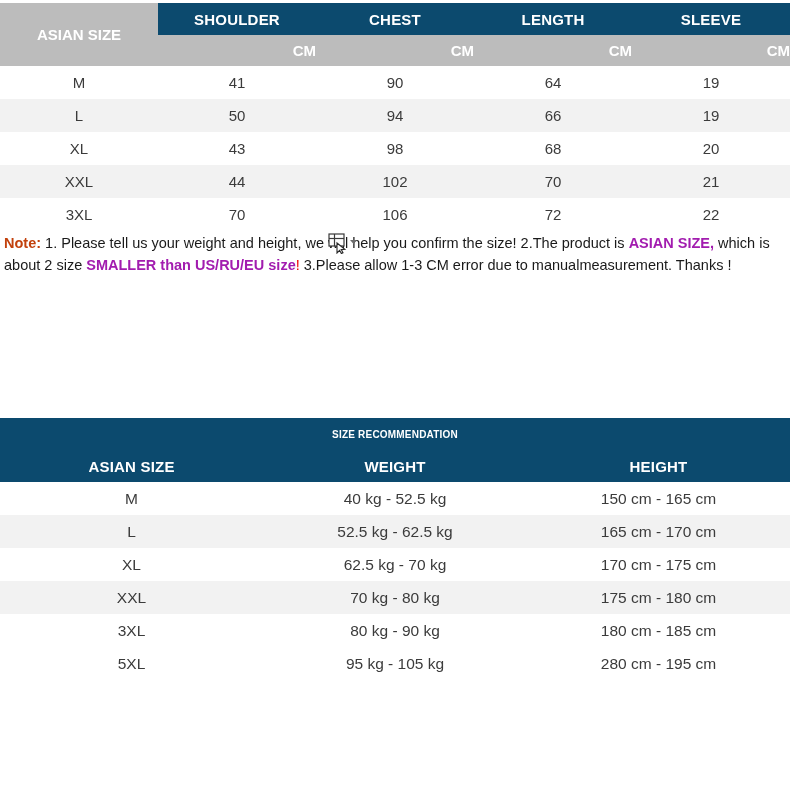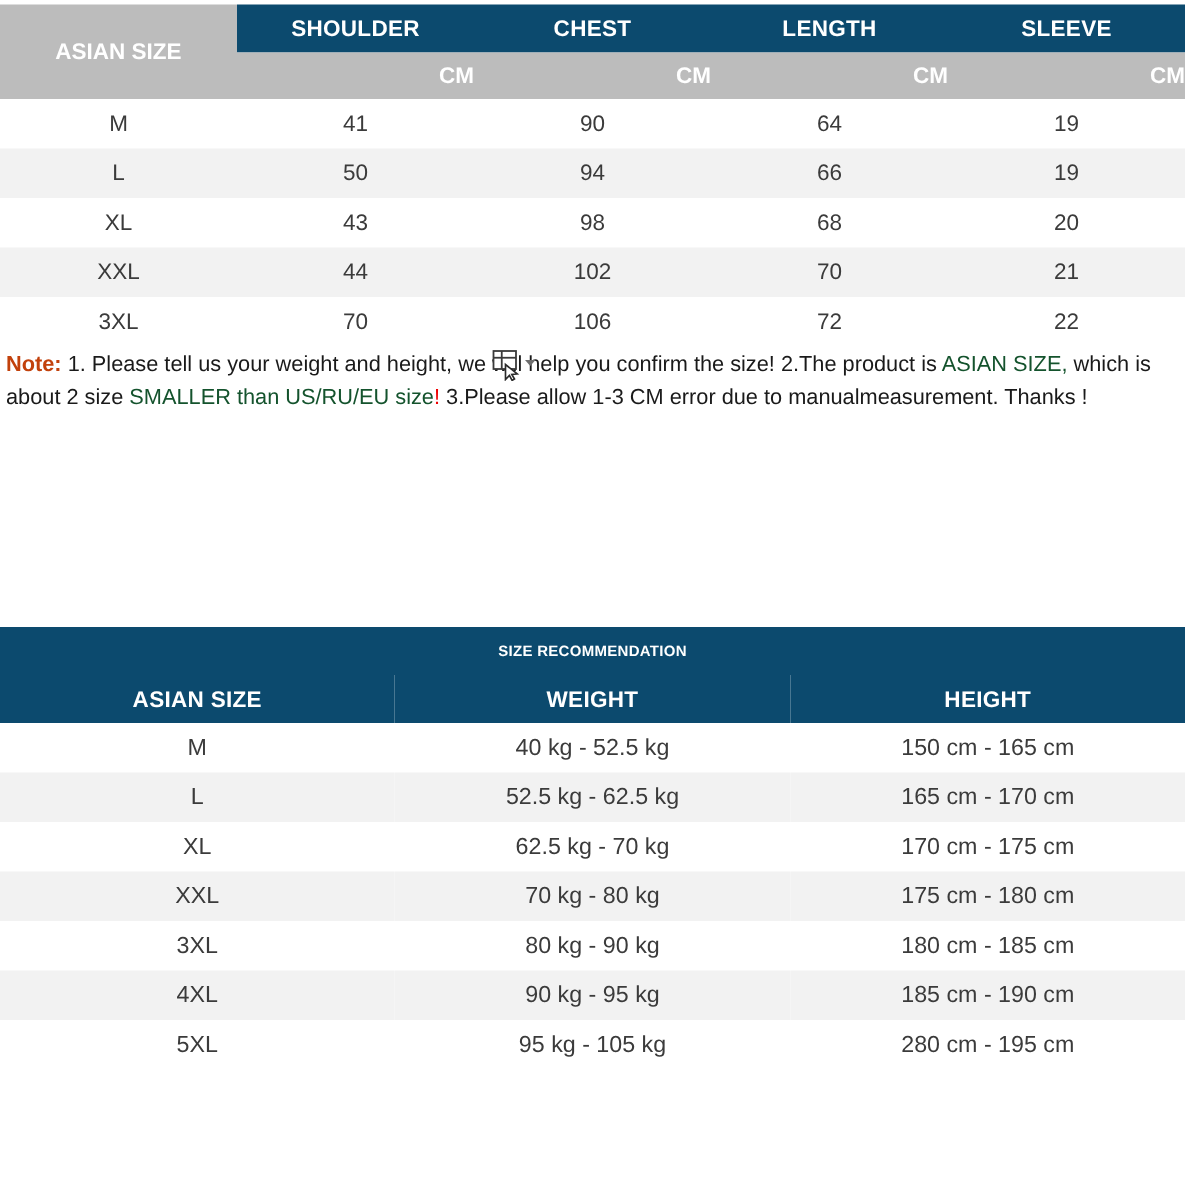--- a/index.html
+++ b/index.html
@@ -84,22 +84,22 @@
   .note {
     font-size: 14.5px;
     line-height: 22px;
     color: #1a1a1a;
   }
   .note .lead {
     color: #c2410c;
     font-weight: bold;
   }
   .note .hot {
-    color: #14532d;
-    font-weight: normal;
+    color: #a21caf;
+    font-weight: bold;
   }
   .note .hot-light {
     color: #ef0000;
   }
 
   #note-one {
     position: absolute;
     left: 4px;
     top: 232px;
     width: 792px;
@@ -254,25 +254,20 @@
         <tr class="alt">
           <td class="row-cell">XXL</td>
           <td class="row-cell">70 kg - 80 kg</td>
           <td class="row-cell">175 cm - 180 cm</td>
         </tr>
         <tr class="plain">
           <td class="row-cell">3XL</td>
           <td class="row-cell">80 kg - 90 kg</td>
           <td class="row-cell">180 cm - 185 cm</td>
         </tr>
-        <tr class="alt">
-          <td class="row-cell">4XL</td>
-          <td class="row-cell">90 kg - 95 kg</td>
-          <td class="row-cell">185 cm - 190 cm</td>
-        </tr>
         <tr class="plain">
           <td class="row-cell">5XL</td>
           <td class="row-cell">95 kg - 105 kg</td>
           <td class="row-cell">280 cm - 195 cm</td>
         </tr>
       </tbody>
     </table>
   </div>
 
 

